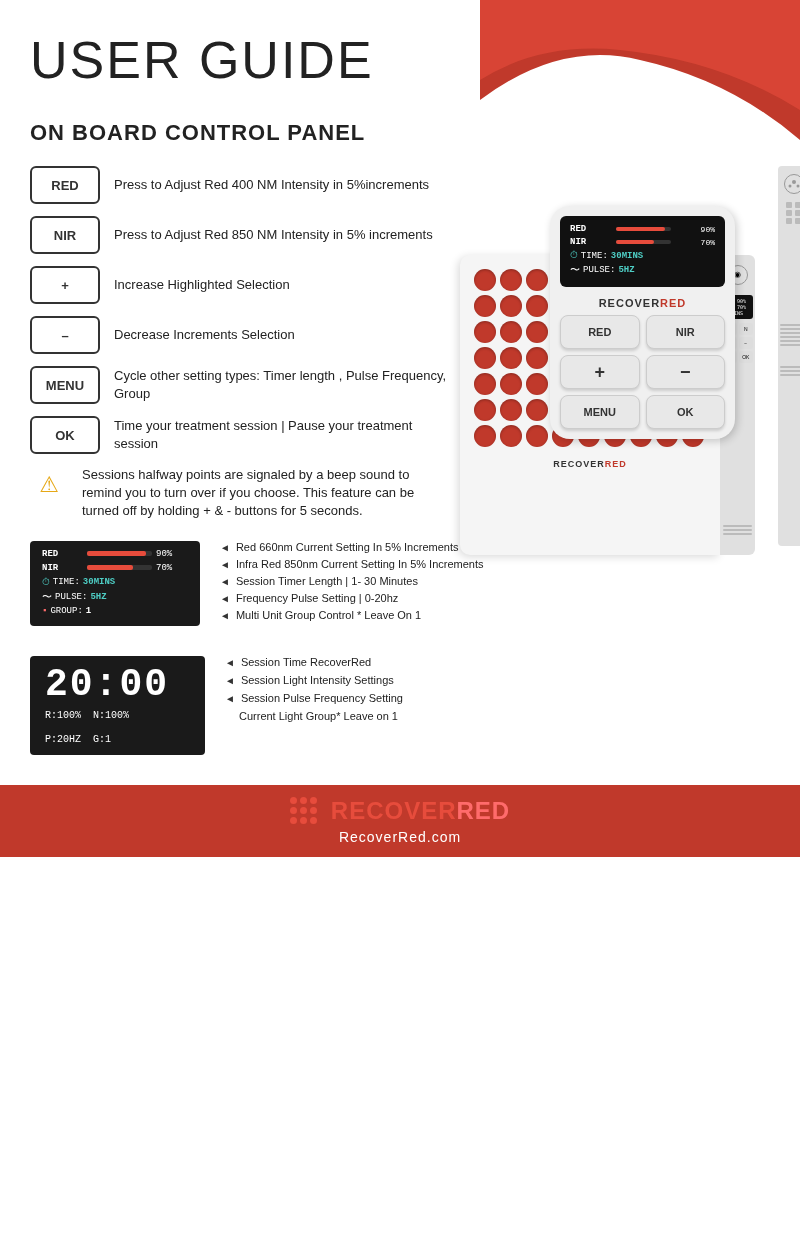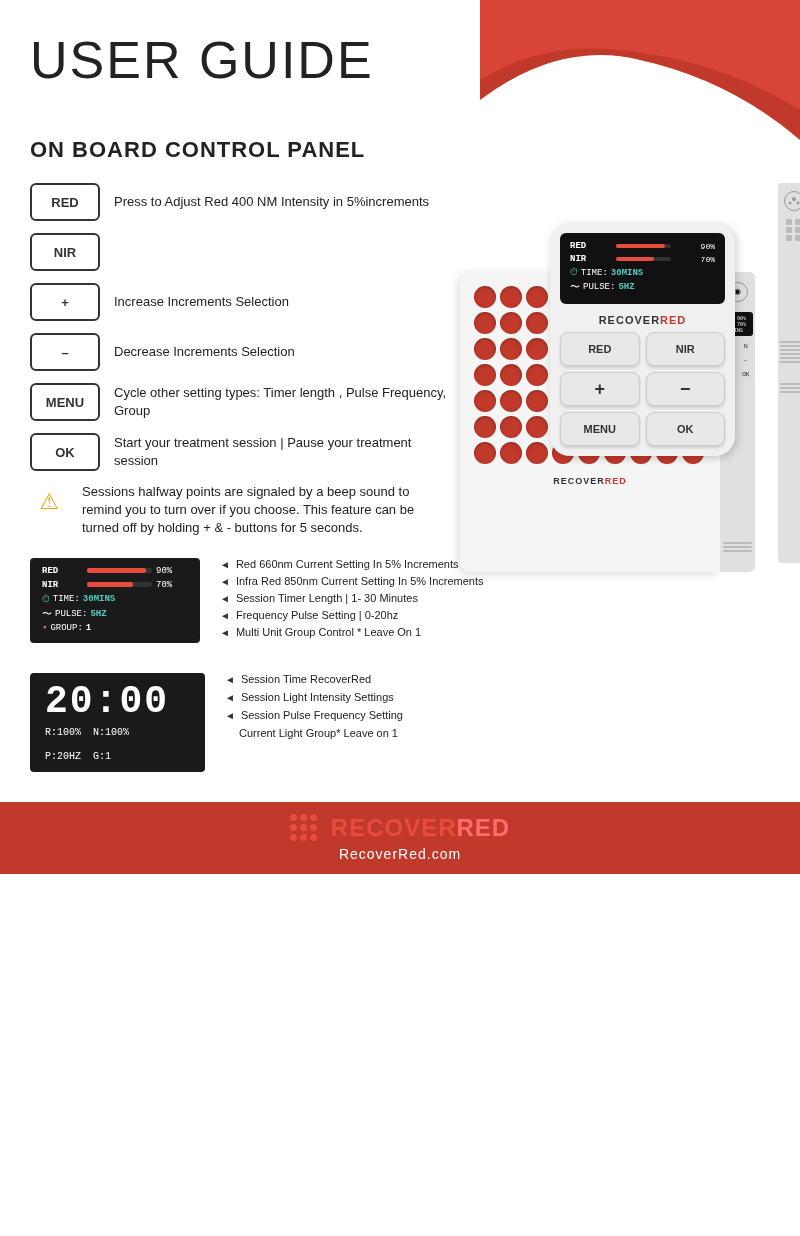--- a/index.html
+++ b/index.html
@@ -27,21 +27,21 @@
       z-index: 1;
       padding: 20px 30px 0 30px;
     }
 
     .page-title {
       font-size: 52px;
       font-weight: 300;
       letter-spacing: 2px;
       color: #222;
       margin-top: 10px;
-      margin-bottom: 47px;
+      margin-bottom: 30px;
     }
 
     .section-title {
       font-size: 22px;
       font-weight: 700;
       letter-spacing: 1px;
       color: #222;
       margin-bottom: 20px;
     }
 
@@ -368,48 +368,49 @@
         <div class="btn-label">
           <span>RED</span>
         </div>
         <span class="control-desc">Press to Adjust Red 400 NM Intensity in 5%increments</span>
       </div>
 
       <div class="control-row">
         <div class="btn-label">
           <span>NIR</span>
         </div>
+        <span class="control-desc">Press to Adjust Red 850 NM Intensity in 5% increments</span>
       </div>
 
       <div class="control-row">
         <div class="btn-label">
           <span>+</span>
         </div>
-        <span class="control-desc">Increase Increments Selection</span>
+        <span class="control-desc">Increase Highlighted Selection</span>
       </div>
 
       <div class="control-row">
         <div class="btn-label">
           <span>–</span>
         </div>
         <span class="control-desc">Decrease Increments Selection</span>
       </div>
 
       <div class="control-row">
         <div class="btn-label">
           <span>MENU</span>
         </div>
         <span class="control-desc">Cycle other setting types: Timer length , Pulse Frequency, Group</span>
       </div>
 
       <div class="control-row">
         <div class="btn-label">
           <span>OK</span>
         </div>
-        <span class="control-desc">Start your treatment session | Pause your treatment session</span>
+        <span class="control-desc">Time your treatment session | Pause your treatment session</span>
       </div>
 
       <div class="warning-row">
         <div class="warning-icon">⚠</div>
         <span class="control-desc">Sessions halfway points are signaled by a beep sound to remind you to turn over if you choose. This feature can be turned off by holding + &amp; - buttons for 5 seconds.</span>
       </div>
     </div>
 
     <div class="right-device">
       <div style="position:relative; width:310px;">

